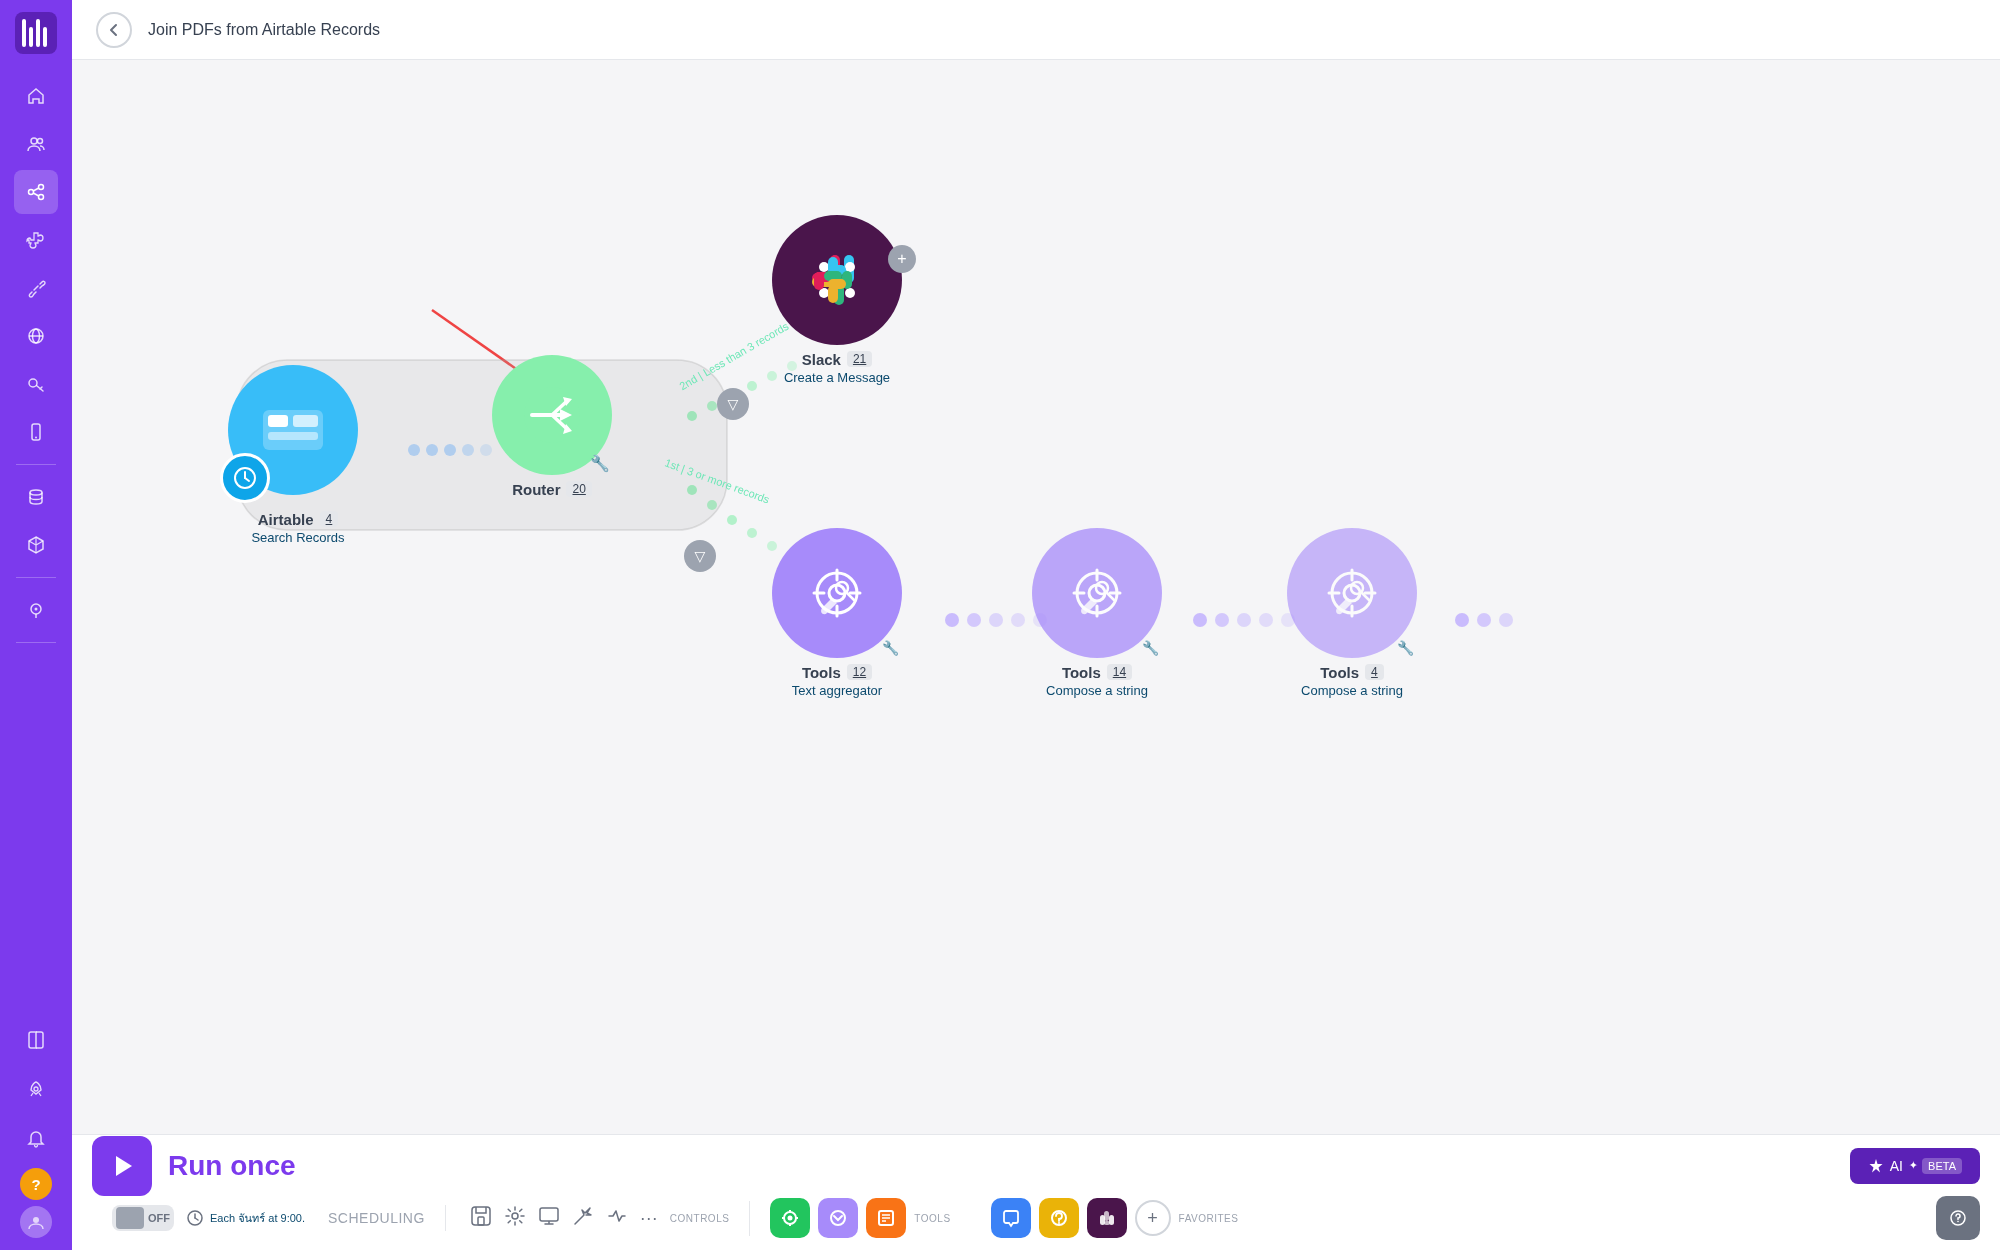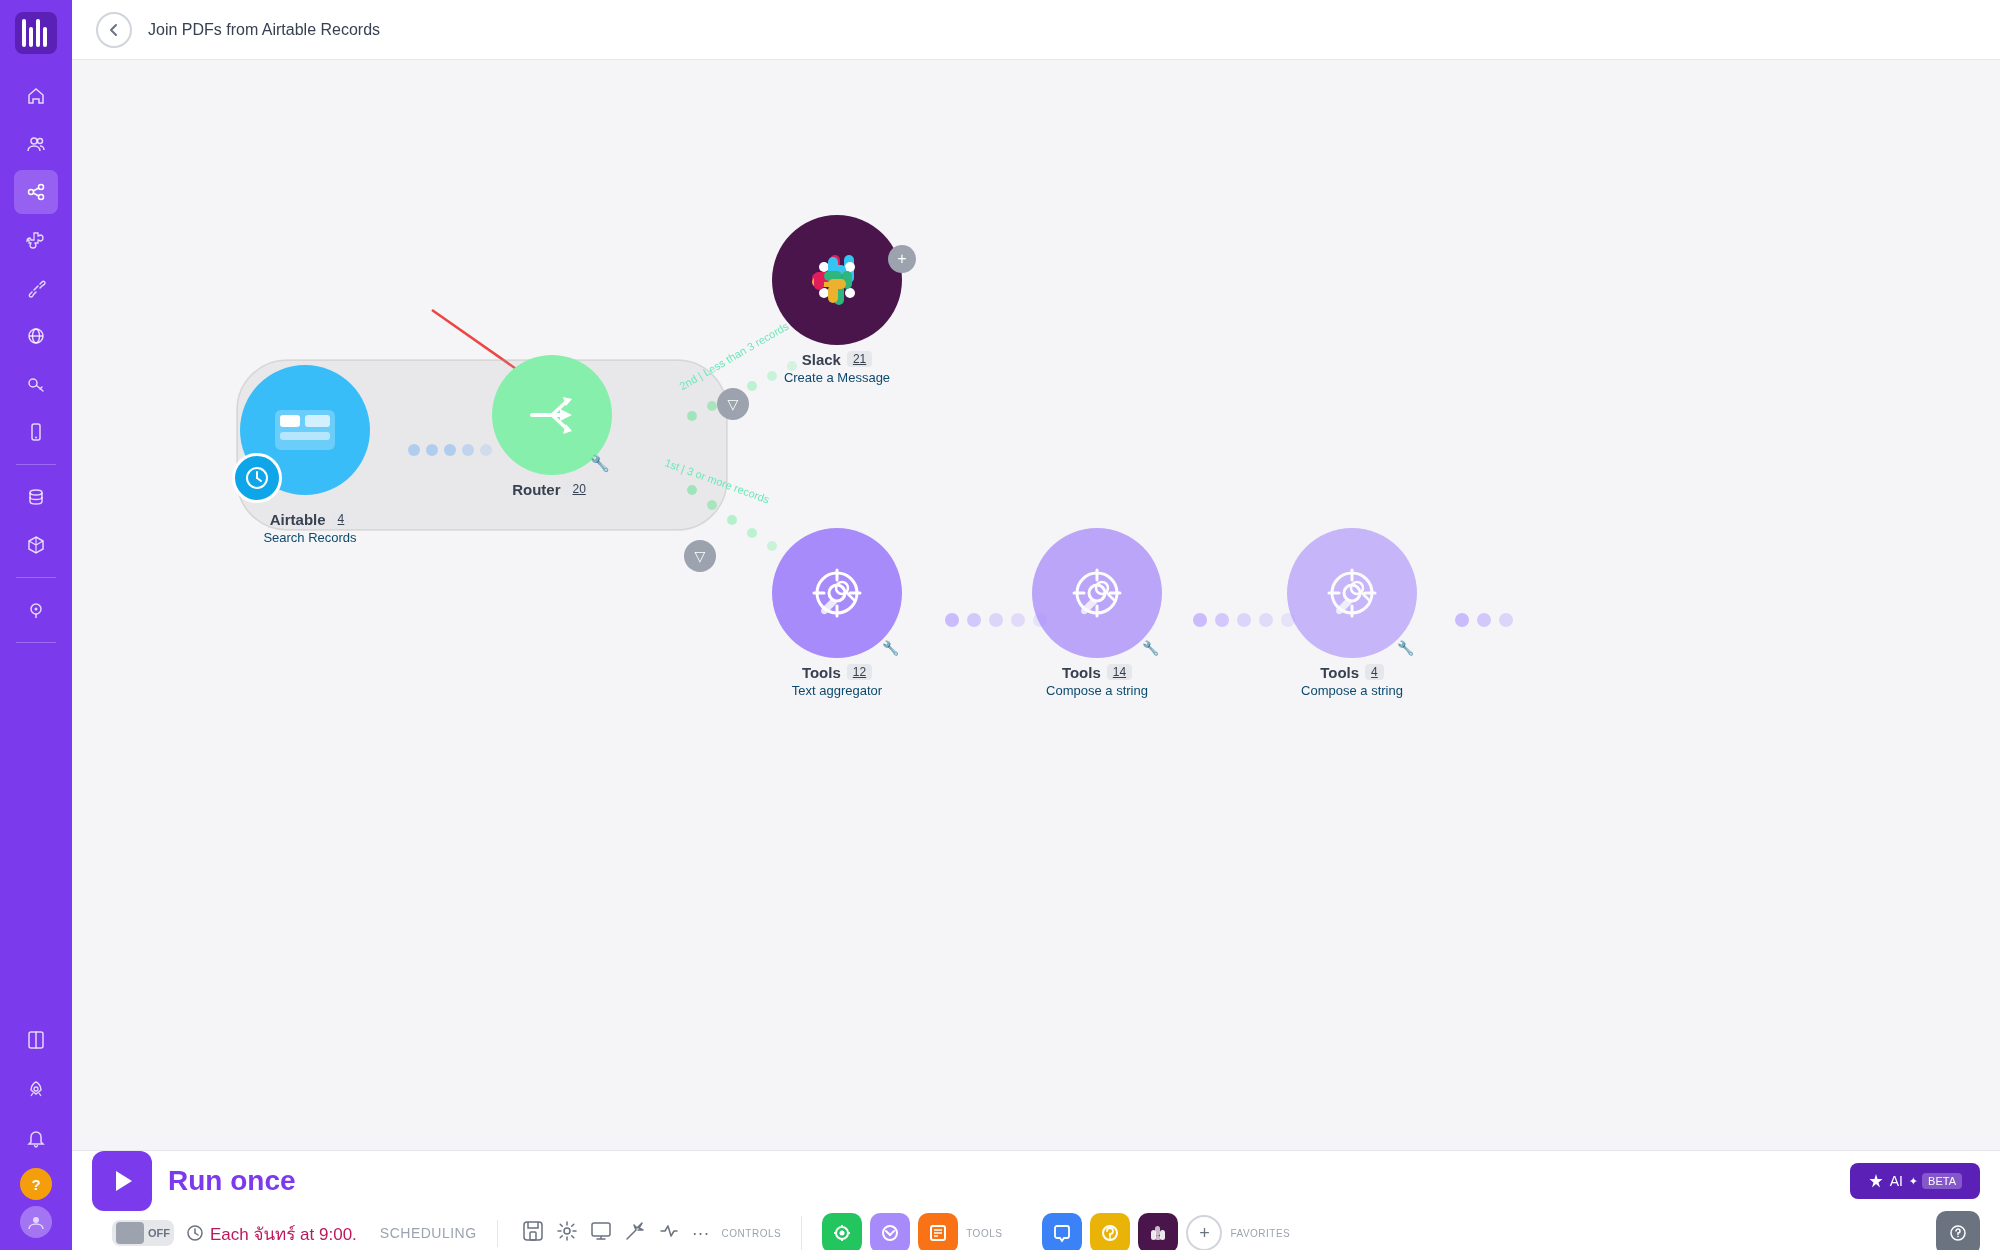--- a/index.html
+++ b/index.html
@@ -78,21 +78,21 @@
     
     .canvas {
       flex: 1;
       position: relative;
       overflow: hidden;
       background: #f5f5f7;
     }
 
     
     .bottom-bar {
-      height: 100px;
+      height: 116px;
       background: white;
       border-top: 1px solid #e5e7eb;
       display: flex;
       flex-direction: column;
       padding: 0 20px;
     }
     .bottom-top {
       flex: 1;
       display: flex;
       align-items: center;
@@ -133,21 +133,21 @@
       gap: 0;
     }
     .ctrl-group {
       display: flex;
       align-items: center;
       gap: 4px;
       padding: 0 20px;
       border-right: 1px solid #e5e7eb;
     }
     .ctrl-group:last-child { border-right: none; }
-    .schedule-text { font-size: 17px; color: #be185d; }
+    .schedule-text { font-size: 11px; color: #0c4a6e; }
     .ctrl-icon { font-size: 18px; color: #6b7280; cursor: pointer; padding: 4px; }
     .tools-group { display: flex; align-items: center; gap: 8px; padding: 0 20px; }
     .tool-icon-box {
       width: 40px; height: 40px; border-radius: 10px;
       display: flex; align-items: center; justify-content: center;
       font-size: 18px; cursor: pointer;
     }
     .tool-green { background: #22c55e; }
     .tool-purple-light { background: #a78bfa; }
     .tool-orange { background: #f97316; }
@@ -385,21 +385,21 @@
       <defs>
         <marker id="arrowhead" markerWidth="8" markerHeight="8" refX="6" refY="3" orient="auto">
           <polygon points="0 0, 6 3, 0 6" fill="#ef4444"></polygon>
         </marker>
       </defs>
       <line x1="360" y1="250" x2="460" y2="320" stroke="#ef4444" stroke-width="2.5" marker-end="url(#arrowhead)"></line>
 
       <rect x="165" y="300" width="490" height="170" rx="50" fill="rgba(180,180,180,0.18)" stroke="rgba(160,160,160,0.3)" stroke-width="1.5"></rect>
     </svg>
 
-    <div class="node" style="left: 168px; top: 305px;">
+    <div class="node" style="left: 156px; top: 305px;">
       <div style="position:relative; width:140px; height:140px;">
 
         <div style="width:130px;height:130px;border-radius:50%;background:#38bdf8;display:flex;align-items:center;justify-content:center;position:relative;overflow:visible;">
 
           <svg width="70" height="70" viewBox="0 0 70 70" fill="none">
             <rect x="5" y="15" width="60" height="40" rx="6" fill="rgba(255,255,255,0.25)"></rect>
             <rect x="10" y="20" width="20" height="12" rx="3" fill="white"></rect>
             <rect x="35" y="20" width="25" height="12" rx="3" fill="rgba(255,255,255,0.7)"></rect>
             <rect x="10" y="37" width="50" height="8" rx="3" fill="rgba(255,255,255,0.5)"></rect>
 

